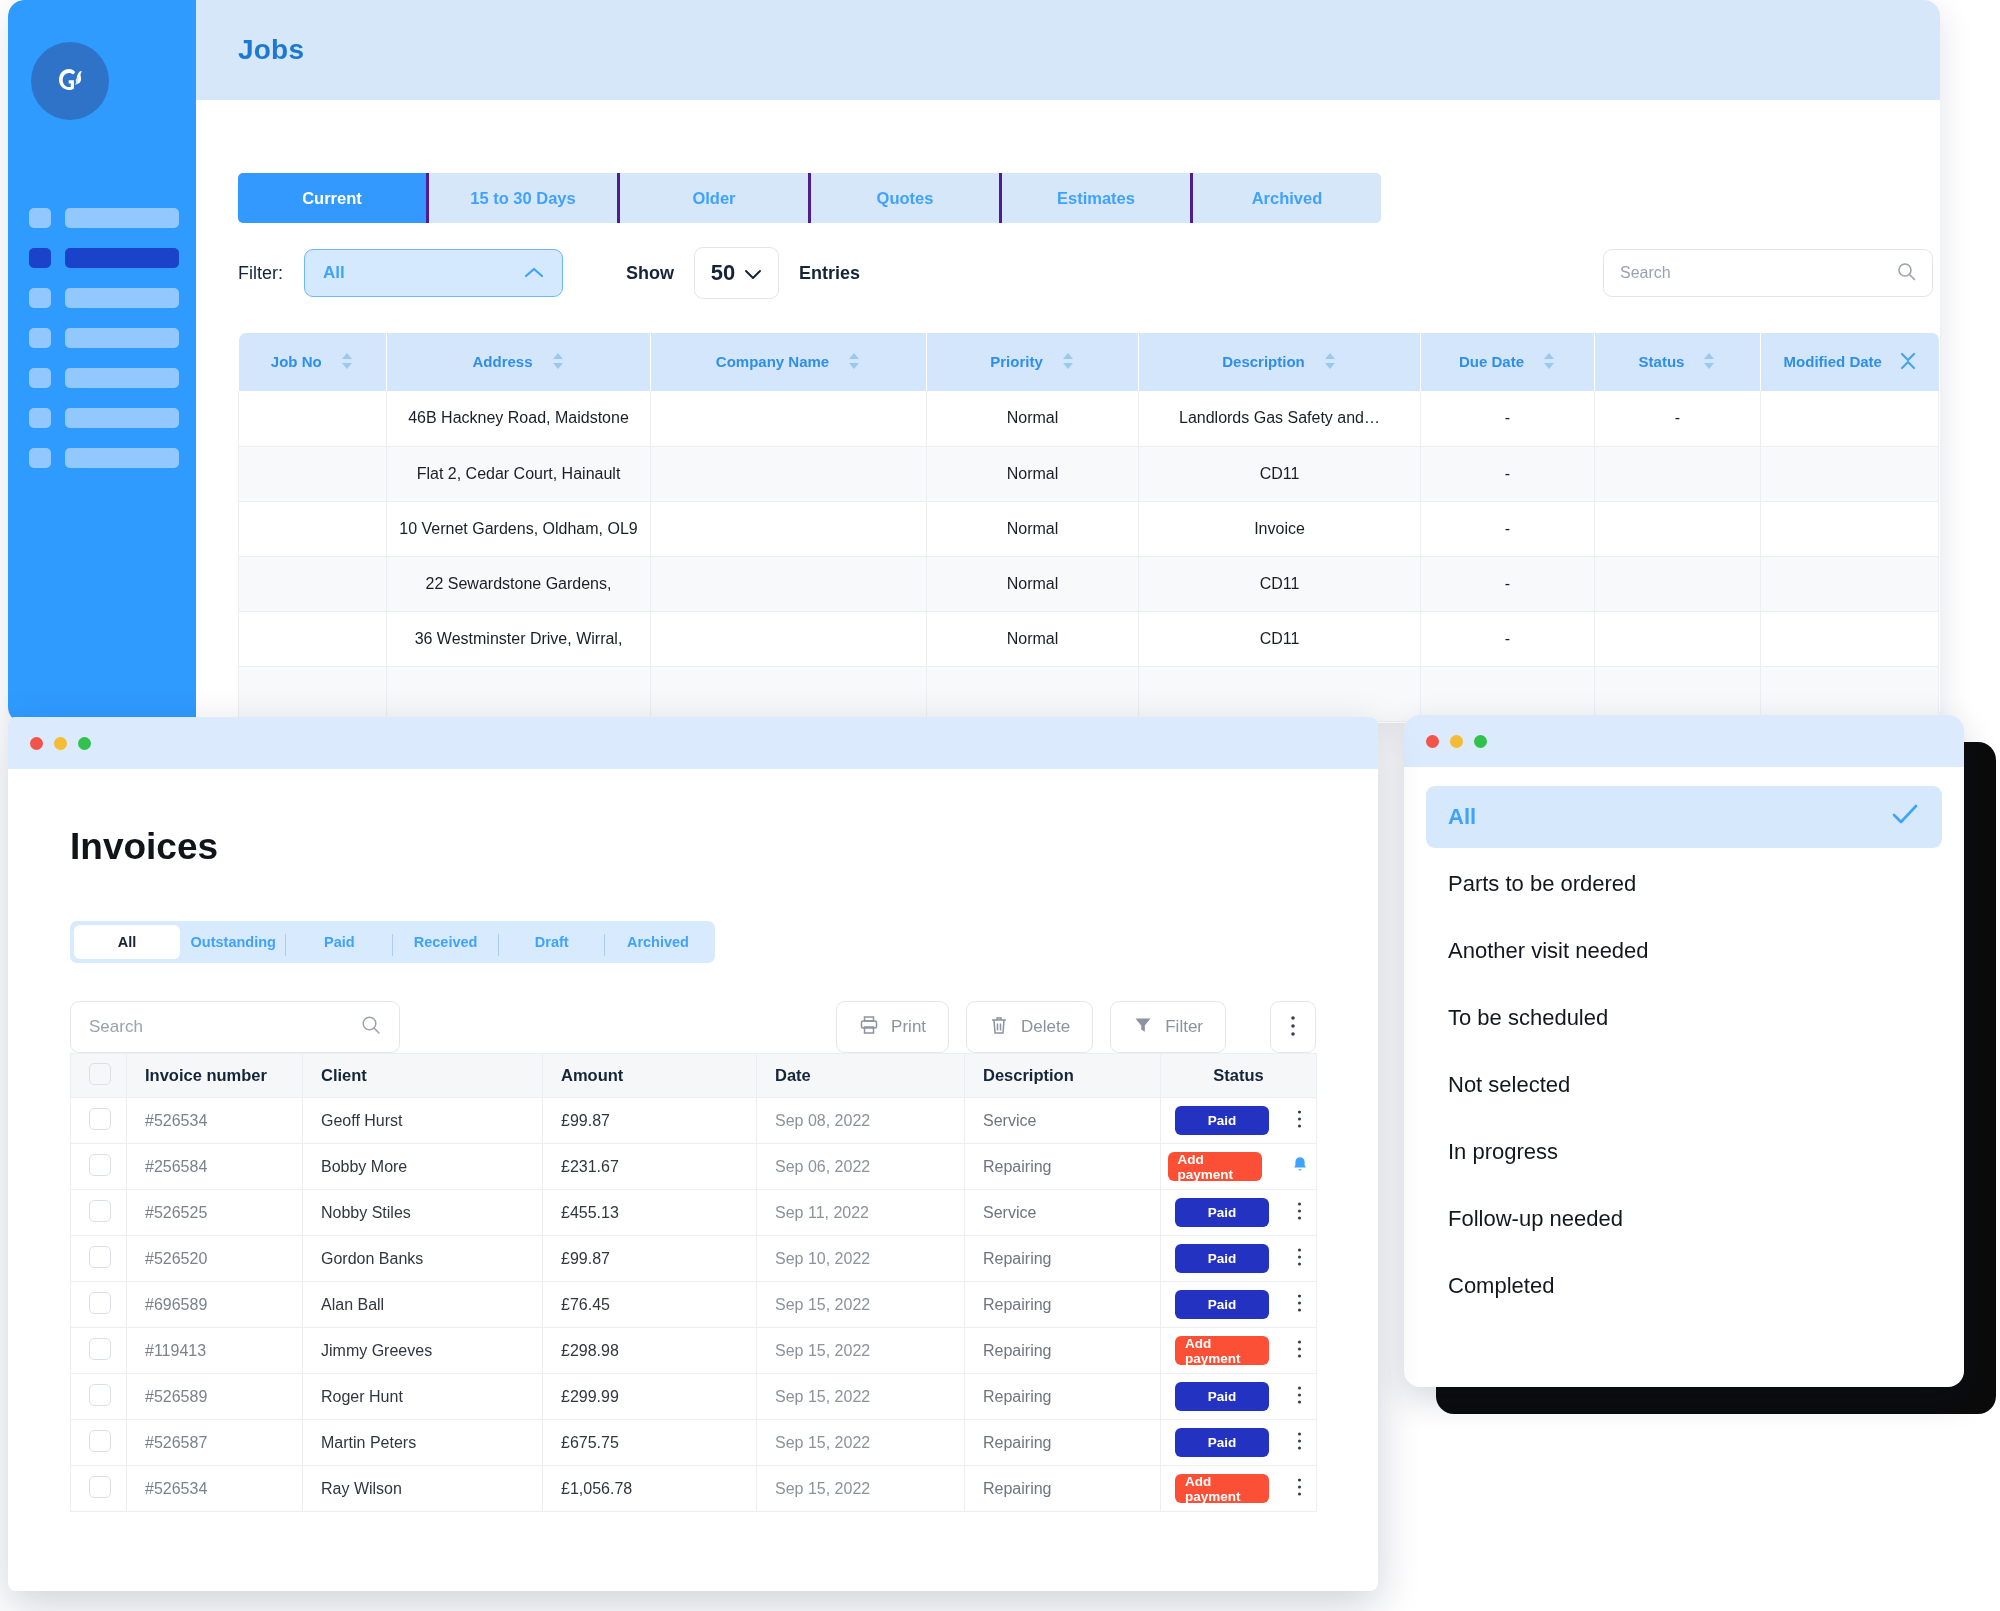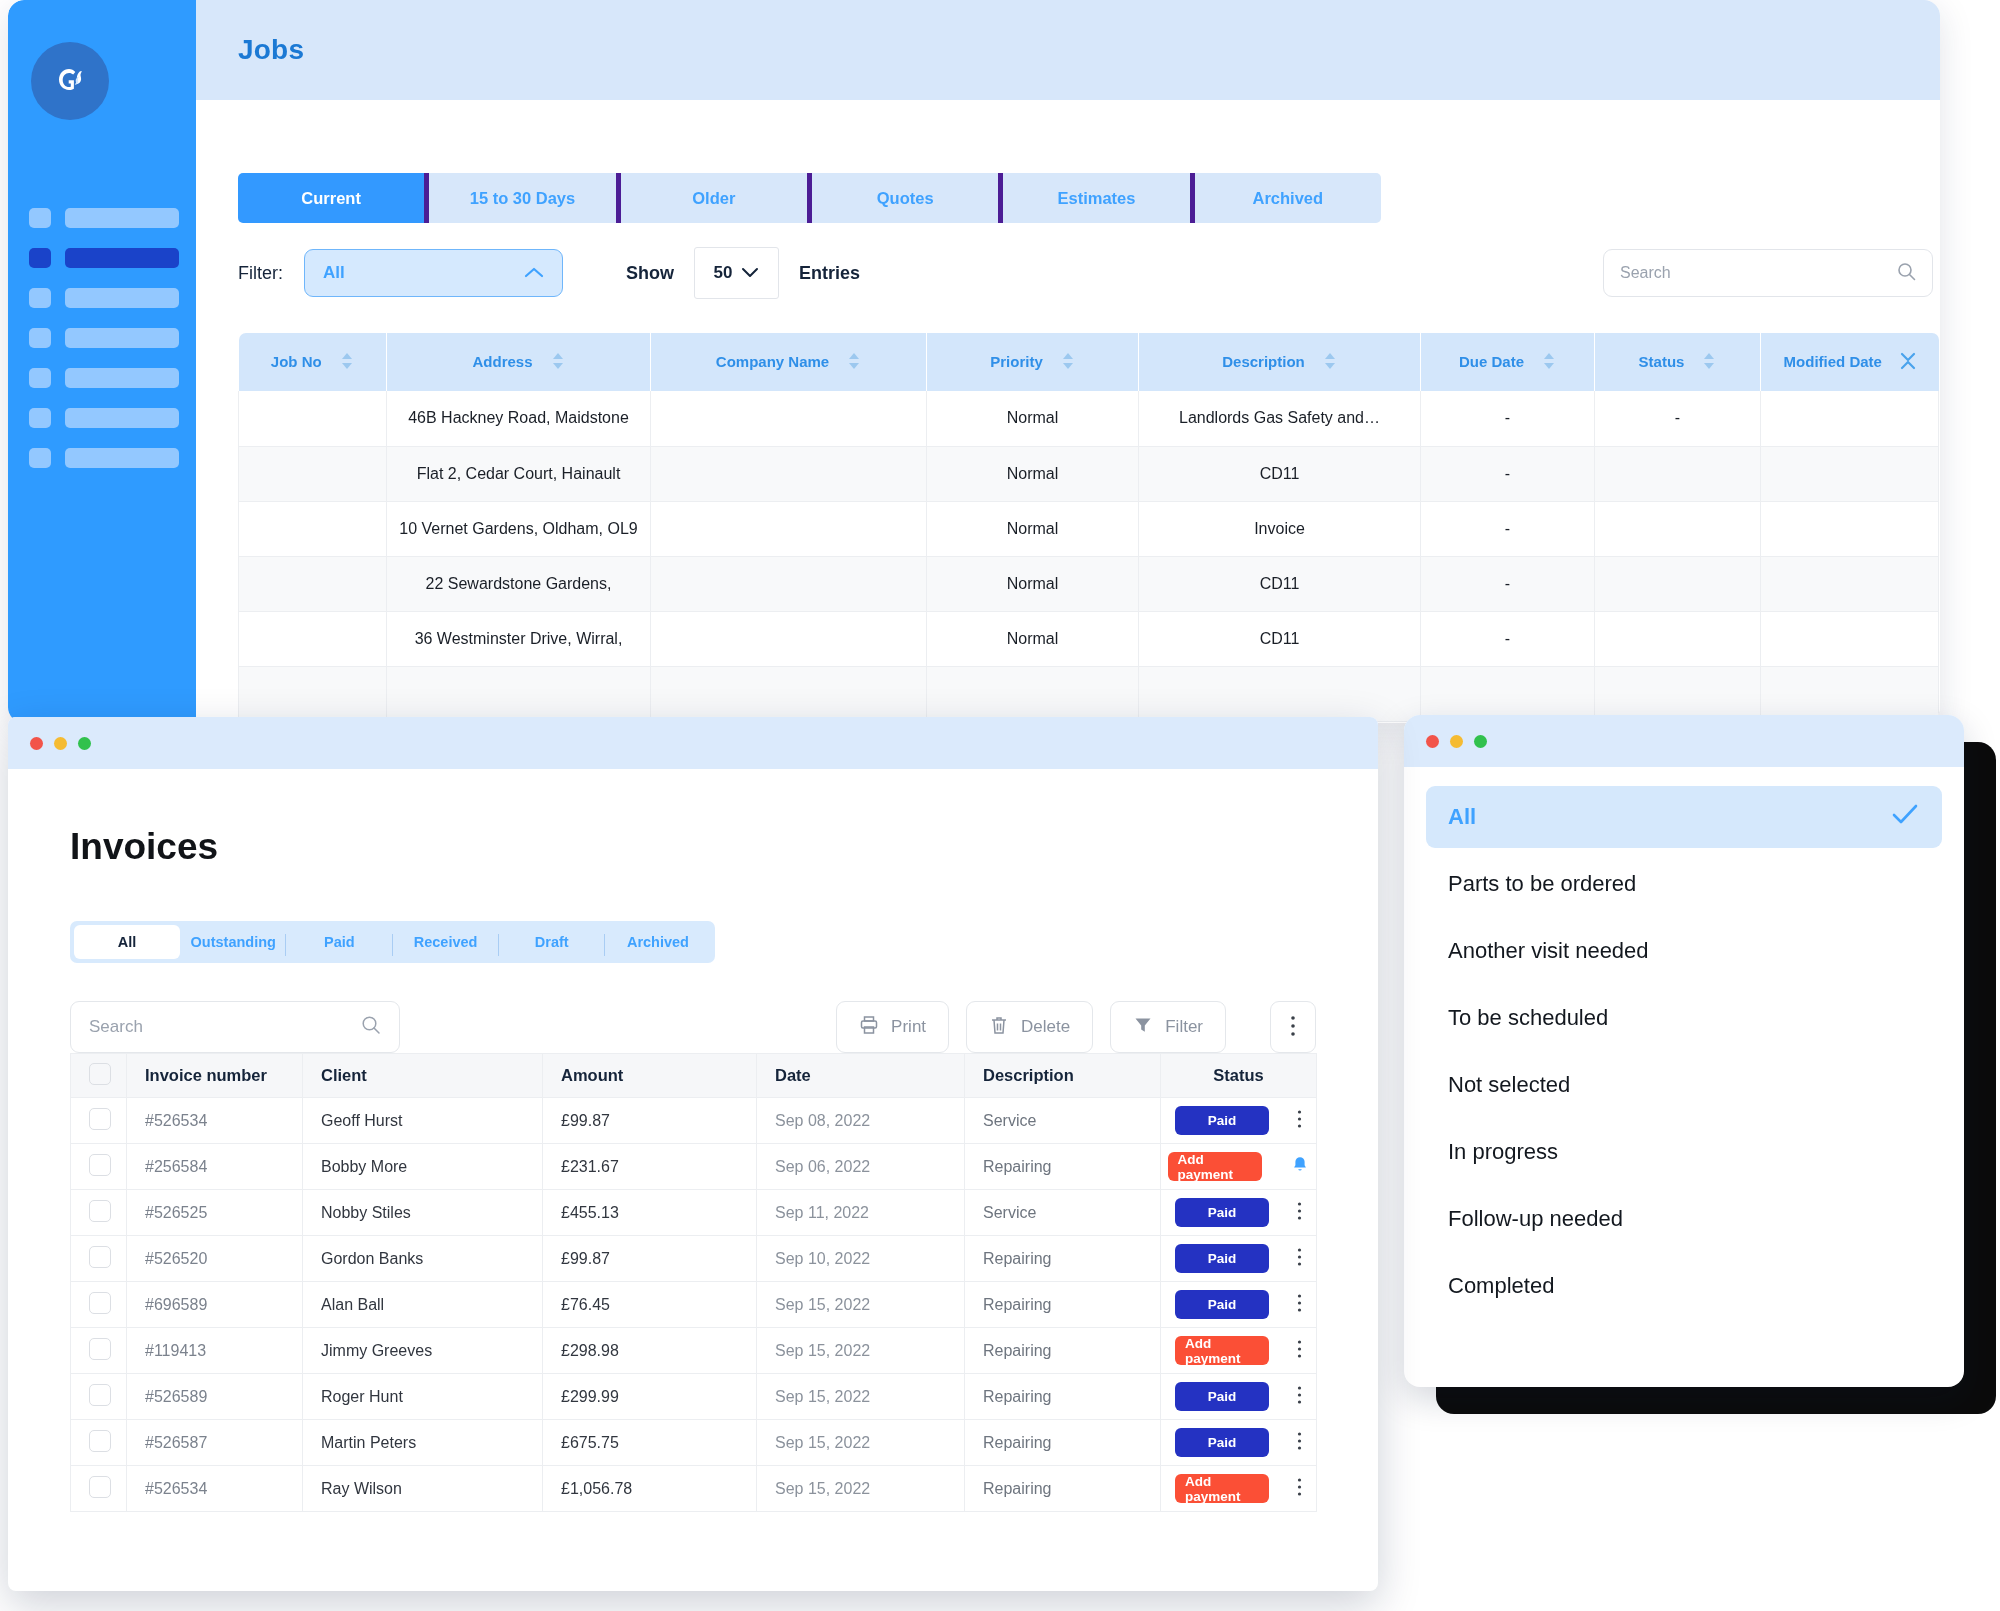--- a/index.html
+++ b/index.html
@@ -43,40 +43,40 @@
     height:100px; background:#d7e7fa;
     display:flex; align-items:center; padding-left:42px;
   }
   .jobs-title { font-size:28px; font-weight:bold; color:#1b79d4; letter-spacing:0.2px;}
 
   .jobs-tabs { display:flex; margin:73px 0 0 42px; width:1143px; border-radius:5px; overflow:hidden; }
   .jtab {
     flex:1; height:50px; background:#d7e7fa; color:#3fa2ff;
     font-size:16.5px; font-weight:bold;
     display:flex; align-items:center; justify-content:center;
-    border-right:5px solid #4c1d95;
+    border-right:3px solid #4c1d95;
   }
   .jtab:last-child { border-right:none; }
   .jtab.active { background:#3399ff; color:#ffffff; }
 
   .controls-row { position:relative; margin:26px 0 0 42px; height:48px; display:flex; align-items:center; }
   .ctl-label { font-size:18px; font-weight:normal; color:#15243a; }
   .filter-select {
     width:259px; height:48px; margin-left:21px;
     background:#d5e9fe; border:1.5px solid #6fb6fb; border-radius:9px;
     display:flex; align-items:center; padding:0 18px;
     color:#3fa2ff; font-size:17px; font-weight:bold;
   }
   .filter-select .fs-val { flex:1; }
   .show-label { margin-left:63px; font-size:18px; font-weight:bold; color:#15243a; }
   .show-select {
     width:85px; height:52px; margin-left:20px;
-    border:1.2px solid #e2e5ea; border-radius:3px; background:#fff;
+    border:1.2px solid #e2e5ea; border-radius:9px; background:#fff;
     display:flex; align-items:center; justify-content:center; gap:9px;
-    font-size:17px; font-weight:bold; color:#15243a;
+    font-size:22px; font-weight:bold; color:#15243a;
   }
   .entries-label { margin-left:20px; font-size:18px; font-weight:bold; color:#15243a; }
   .jobs-search {
     position:absolute; left:1365px; top:0; width:330px; height:48px;
     border:1.2px solid #e2e5ea; border-radius:9px; background:#fff;
     display:flex; align-items:center; padding:0 16px;
   }
   .jobs-search .ph { flex:1; color:#9aa2ae; font-size:16px; }
 
   .jobs-table { margin:36px 0 0 42px; width:1700px; border-collapse:collapse; table-layout:fixed; }

